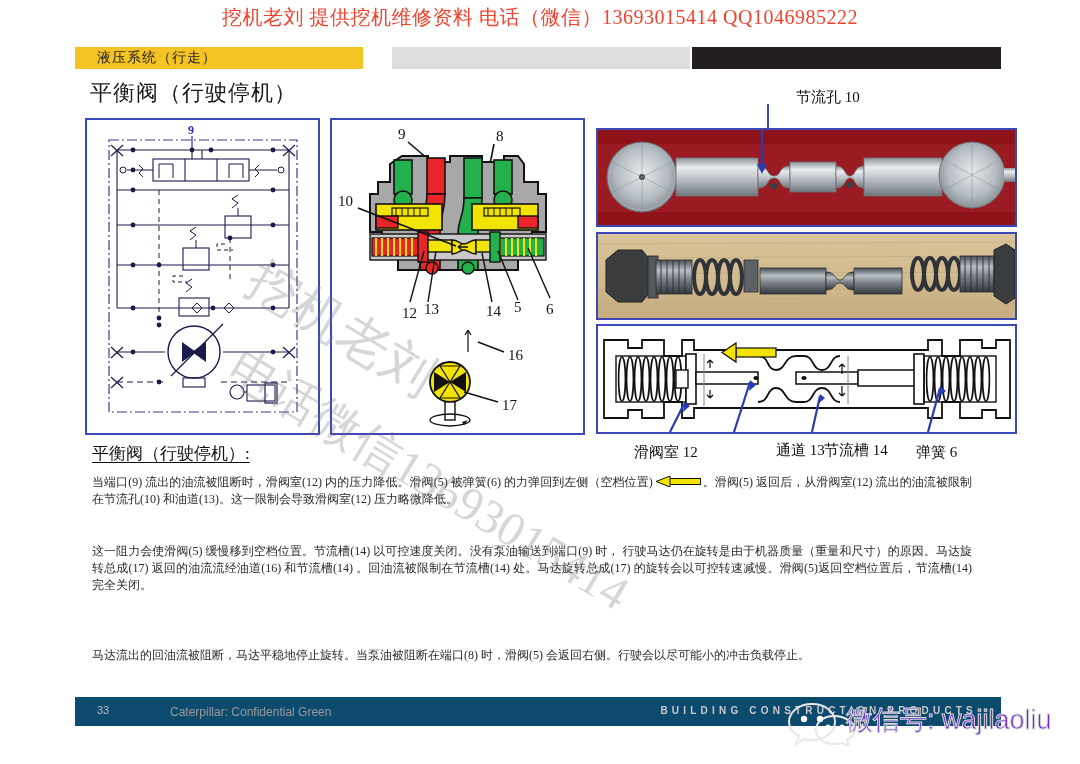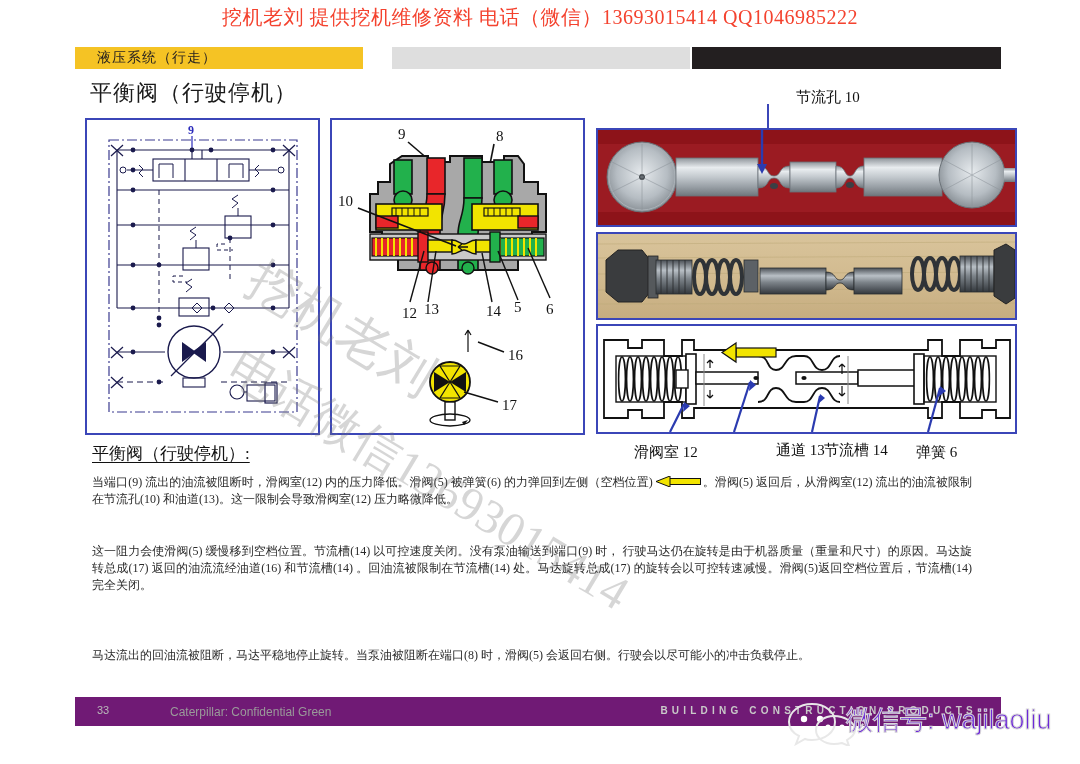--- a/index.html
+++ b/index.html
@@ -70,21 +70,21 @@
   }
   .inline-arrow .shaft{
     position:absolute;right:0;top:2px;width:32px;height:7px;
     background:#f2e400;border:1px solid #111;box-sizing:border-box;
   }
   .inline-arrow .headline{
     position:absolute;left:0;top:0;width:16px;height:11px;
   }
 
   
-  .footer{position:absolute;left:75px;top:697px;width:926px;height:29px;background:#701a75;}
+  .footer{position:absolute;left:75px;top:697px;width:926px;height:29px;background:#0c4a6e;}
   .foot-page{position:absolute;left:22px;top:7px;color:#b9b9b9;font-size:11px;
     font-family:"Liberation Sans",sans-serif;}
   .foot-conf{position:absolute;left:95px;top:8px;color:#9a9a9a;font-size:12px;
     font-family:"Liberation Sans",sans-serif;}
   .foot-brand{position:absolute;right:24px;top:8px;color:#c9c9c9;font-size:10px;
     letter-spacing:4.2px;font-family:"Liberation Sans",sans-serif;font-weight:bold;}
 
   
   .wechat{position:absolute;left:786px;top:700px;width:294px;height:46px;}
   .wechat-text{

